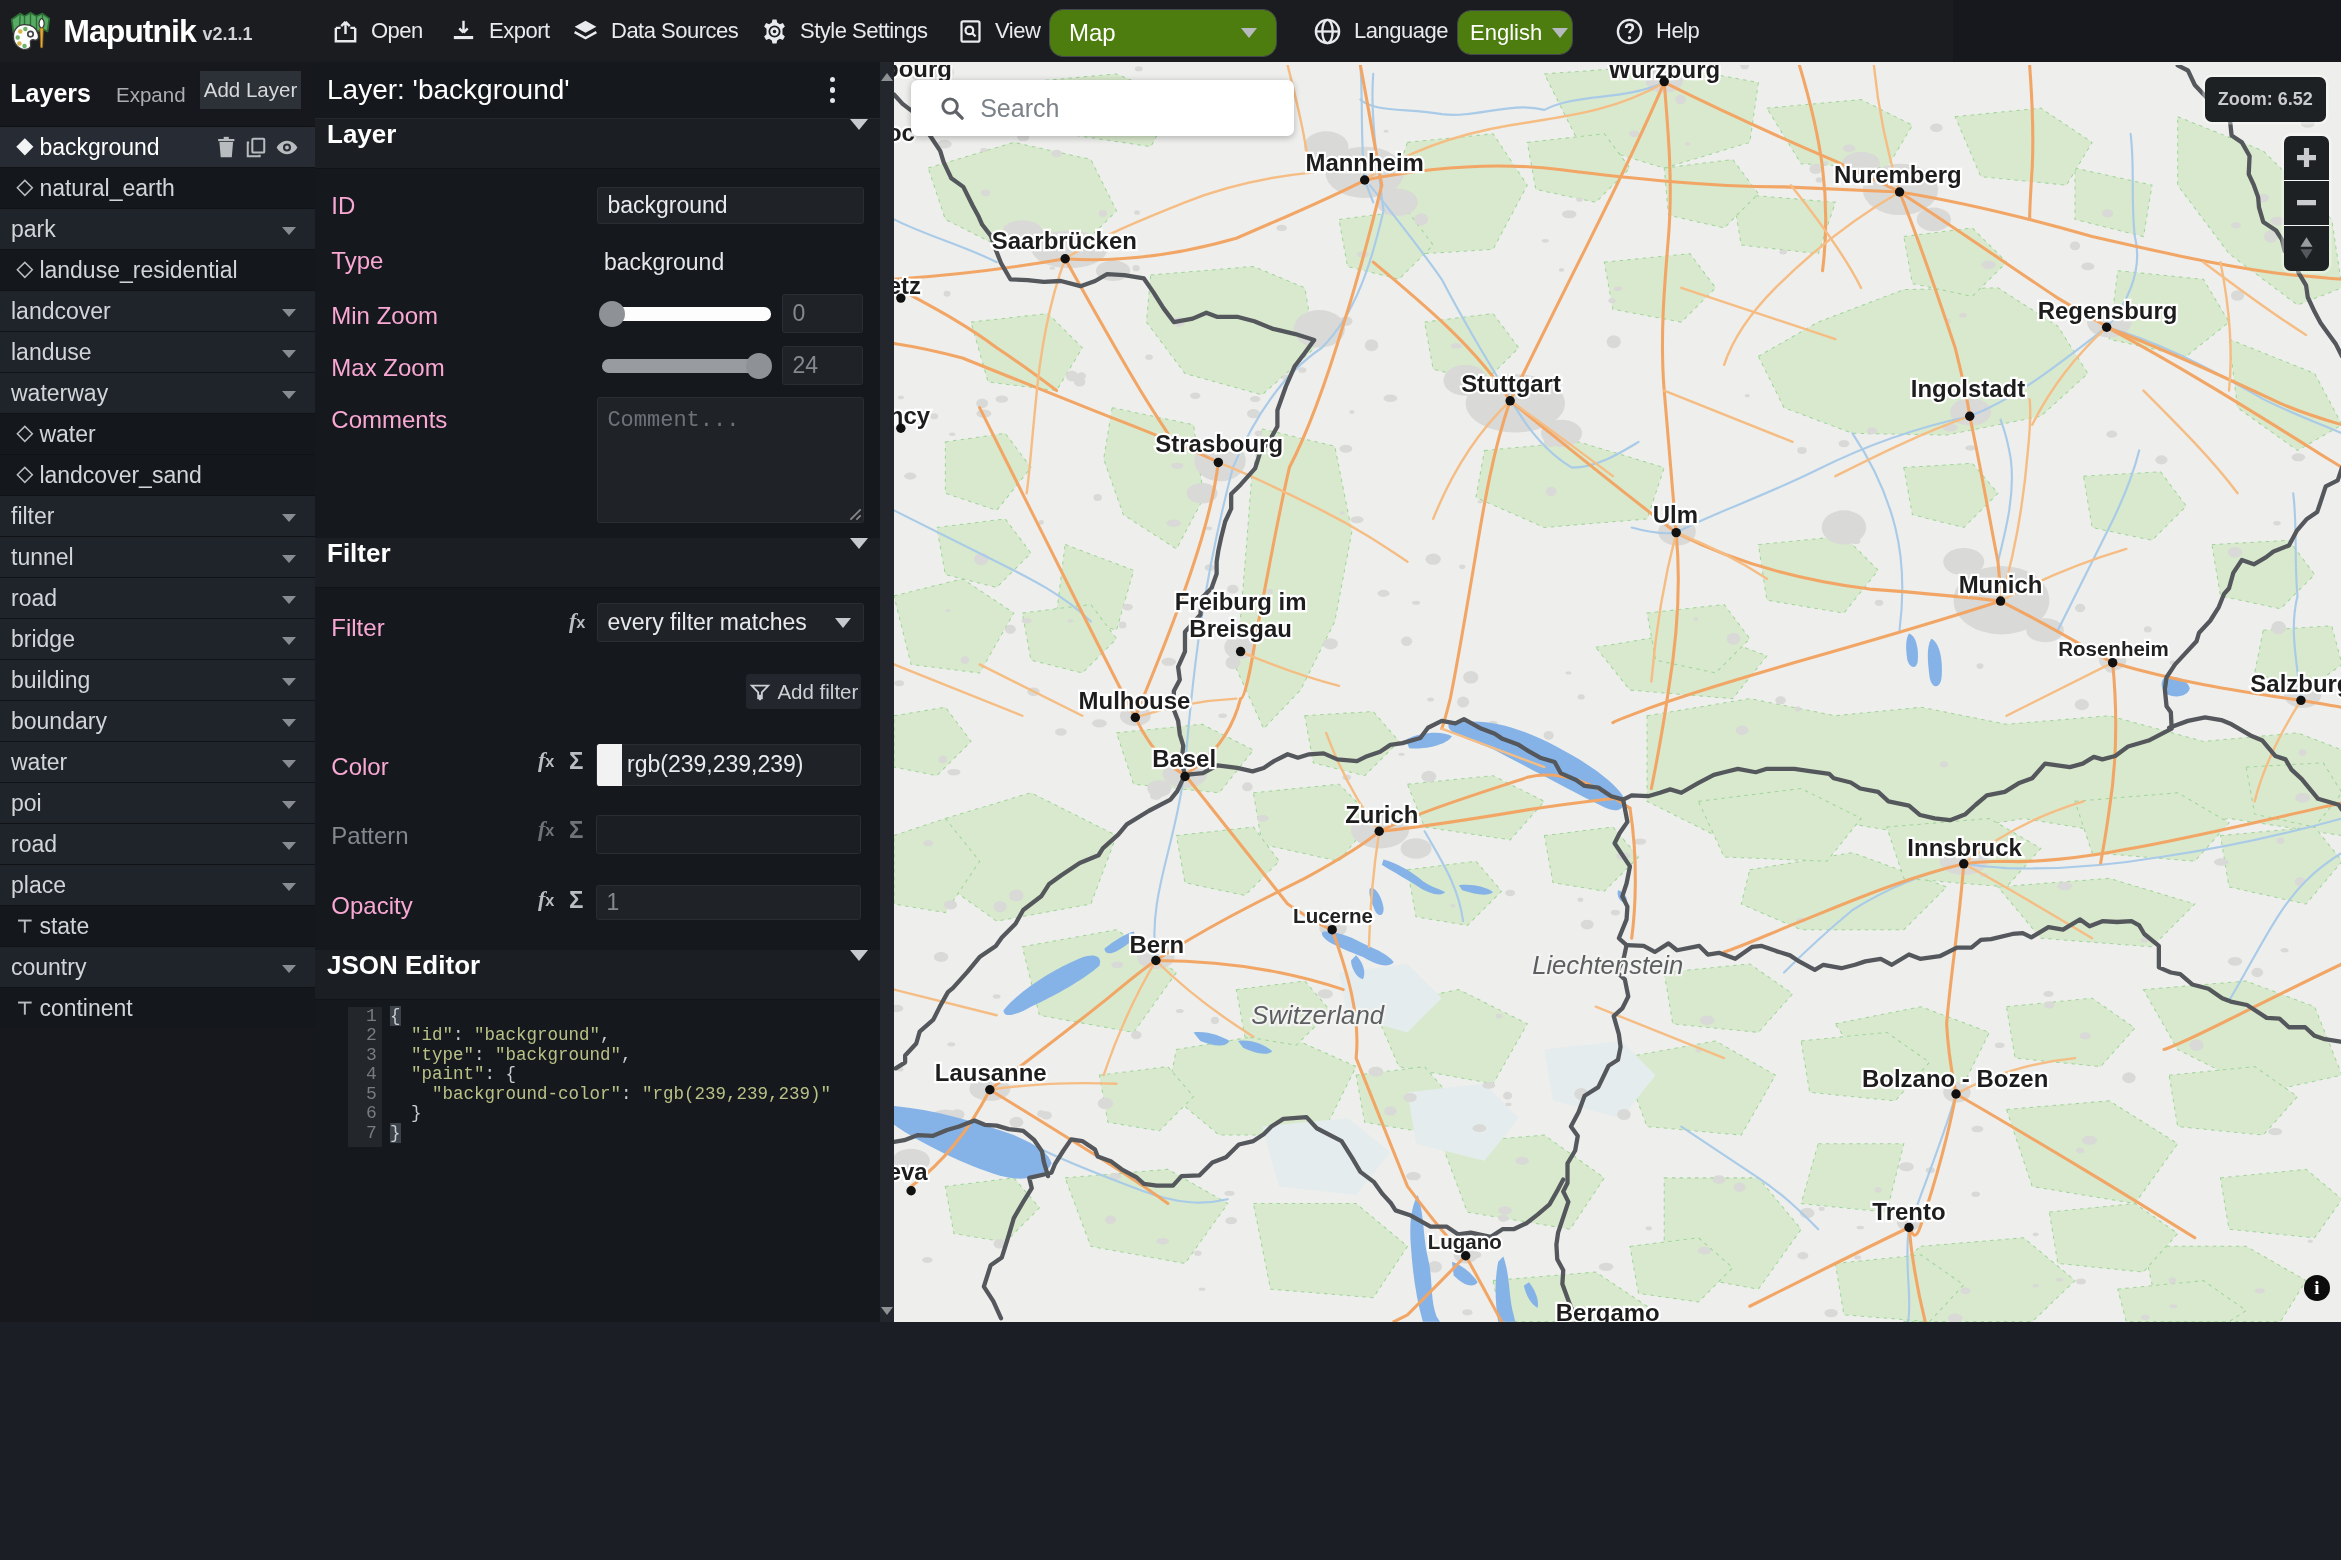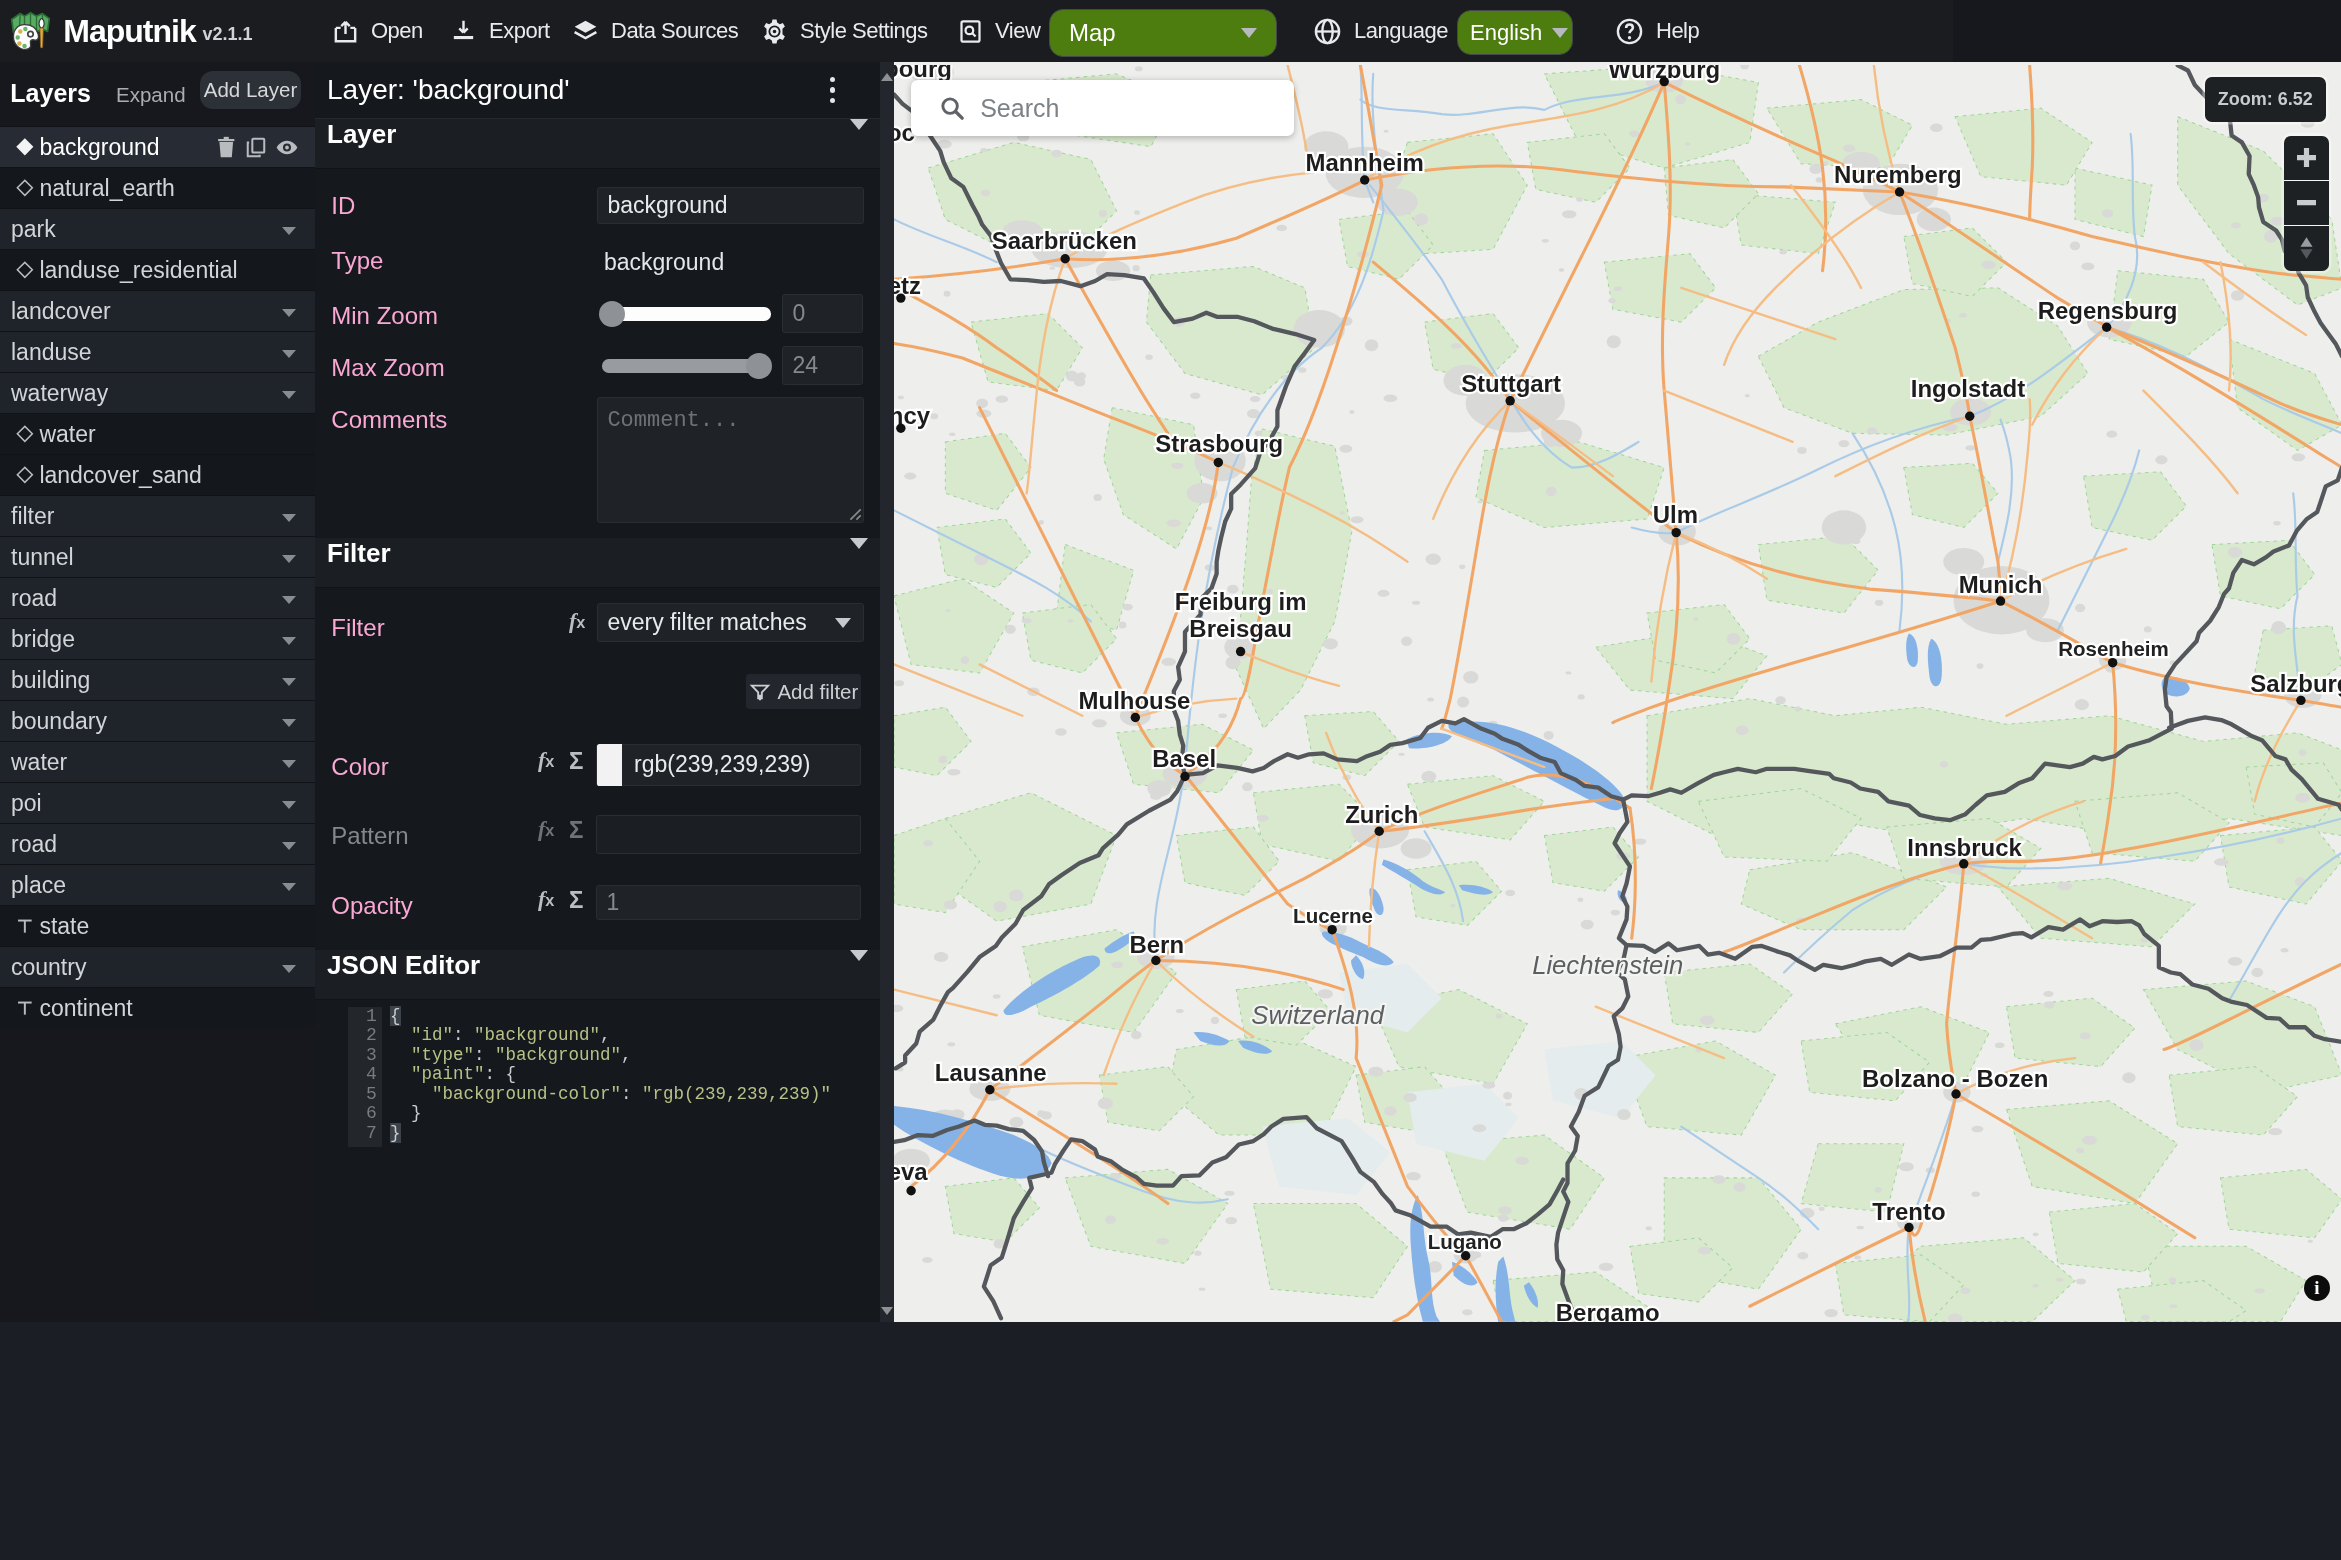--- a/index.html
+++ b/index.html
@@ -10,21 +10,21 @@
 #logo{position:absolute;left:10.3px;top:0;height:62px;display:flex;align-items:center}
 #logo .mt{font-size:32px;font-weight:bold;color:#fff;letter-spacing:-1px}
 #logo .ver{font-size:18px;font-weight:bold;color:#cfd2d6;margin-left:6.8px;margin-bottom:3.4px}
 .sel{background:#4d7c0f;border:1.7px solid #45484e;border-radius:14px;height:48px;display:flex;align-items:center;color:#fff;font-size:24px;position:relative}
 .sel .car{width:0;height:0;border-left:8.6px solid transparent;border-right:8.6px solid transparent;border-top:10.3px solid #b7babe;margin-left:22px}
 
 #sidebar{position:absolute;left:0;top:62px;width:315px;height:1260px;background:#16181d}
 #lay-head{position:relative;height:64px}
 #lay-head .t{position:absolute;left:10.3px;top:17px;font-size:25px;font-weight:bold;color:#fff}
 #expand{position:absolute;left:116px;top:8.6px;color:#a9acb1;font-size:20.5px;padding:12px 0;white-space:nowrap}
-#addlayer{position:absolute;left:200px;top:8.6px;width:101px;height:38px;background:#2c3037;color:#d6d8da;font-size:20.5px;border-radius:13px;white-space:nowrap;display:flex;align-items:center;justify-content:center}
+#addlayer{position:absolute;left:200px;top:8.6px;width:101px;height:38px;background:#2c3037;color:#d6d8da;font-size:20.5px;border-radius:0;white-space:nowrap;display:flex;align-items:center;justify-content:center}
 .lrow{position:relative;height:41px;display:flex;align-items:center;border-top:0.9px solid #101216;color:#d2d5d8;font-size:23px}
 .lrow.grp{background:#1f242b;padding-left:11px}
 .lrow.itm{background:#14171c;padding-left:14.6px}
 .lrow.sel2{background:#272c34;color:#fff;padding-left:14.6px}
 .lrow .car{position:absolute;right:19px;top:18px;width:0;height:0;border-left:7.7px solid transparent;border-right:7.7px solid transparent;border-top:8.6px solid #888b90}
 .lrow .txt{margin-left:5.1px}
 .dia{width:19.7px;height:19.7px;flex:0 0 auto;position:relative}
 .dia svg{position:absolute;left:0;top:0}
 
 #editor{position:absolute;left:315px;top:62px;width:565px;height:1260px;background:#15181c;color:#dadde0}
@@ -304,21 +304,21 @@
             <path d="M3 5 L21 5 L14 12.5 L14 19 L10 19 L10 12.5 Z"></path>
             <line x1="12" y1="15" x2="12" y2="21" stroke-width="2.4"></line>
           </svg>Add filter</div>
 </div>
 <div style="position:relative;height:227px">
   <div class="flab" style="position:absolute;top:30px">Color</div>
   <div style="position:absolute;left:223px;top:24px"><span class="fx">f</span><span style="font-size:16.3px;color:#babdc2;font-weight:bold">x</span></div>
   <div class="sig" style="position:absolute;left:254px;top:24px">Σ</div>
   <div class="finput" style="left:281px;top:20.5px;width:265px;height:42px;padding-left:0">
           <span style="width:25px;height:42px;background:#f2f2f2;border-radius:2.6px 0 0 2.6px;flex:0 0 auto"></span>
-          <span style="margin-left:12px">rgb(239,239,239)</span>
+          <span style="margin-left:5px">rgb(239,239,239)</span>
         </div>
   <div class="flab" style="position:absolute;top:99px;color:#84888e">Pattern</div>
   <div style="position:absolute;left:223px;top:93px;opacity:.55"><span class="fx">f</span><span style="font-size:16.3px;color:#babdc2;font-weight:bold">x</span></div>
   <div class="sig" style="position:absolute;left:254px;top:93px;opacity:.55">Σ</div>
   <div class="finput" style="left:281px;top:92px;width:265px;height:39px;background:#1b1f24"></div>
   <div class="flab" style="position:absolute;top:169px">Opacity</div>
   <div style="position:absolute;left:223px;top:163px"><span class="fx">f</span><span style="font-size:16.3px;color:#babdc2;font-weight:bold">x</span></div>
   <div class="sig" style="position:absolute;left:254px;top:163px">Σ</div>
   <div class="finput" style="left:281px;top:162px;width:265px;height:35px;color:#85898f">1</div>
 </div>

